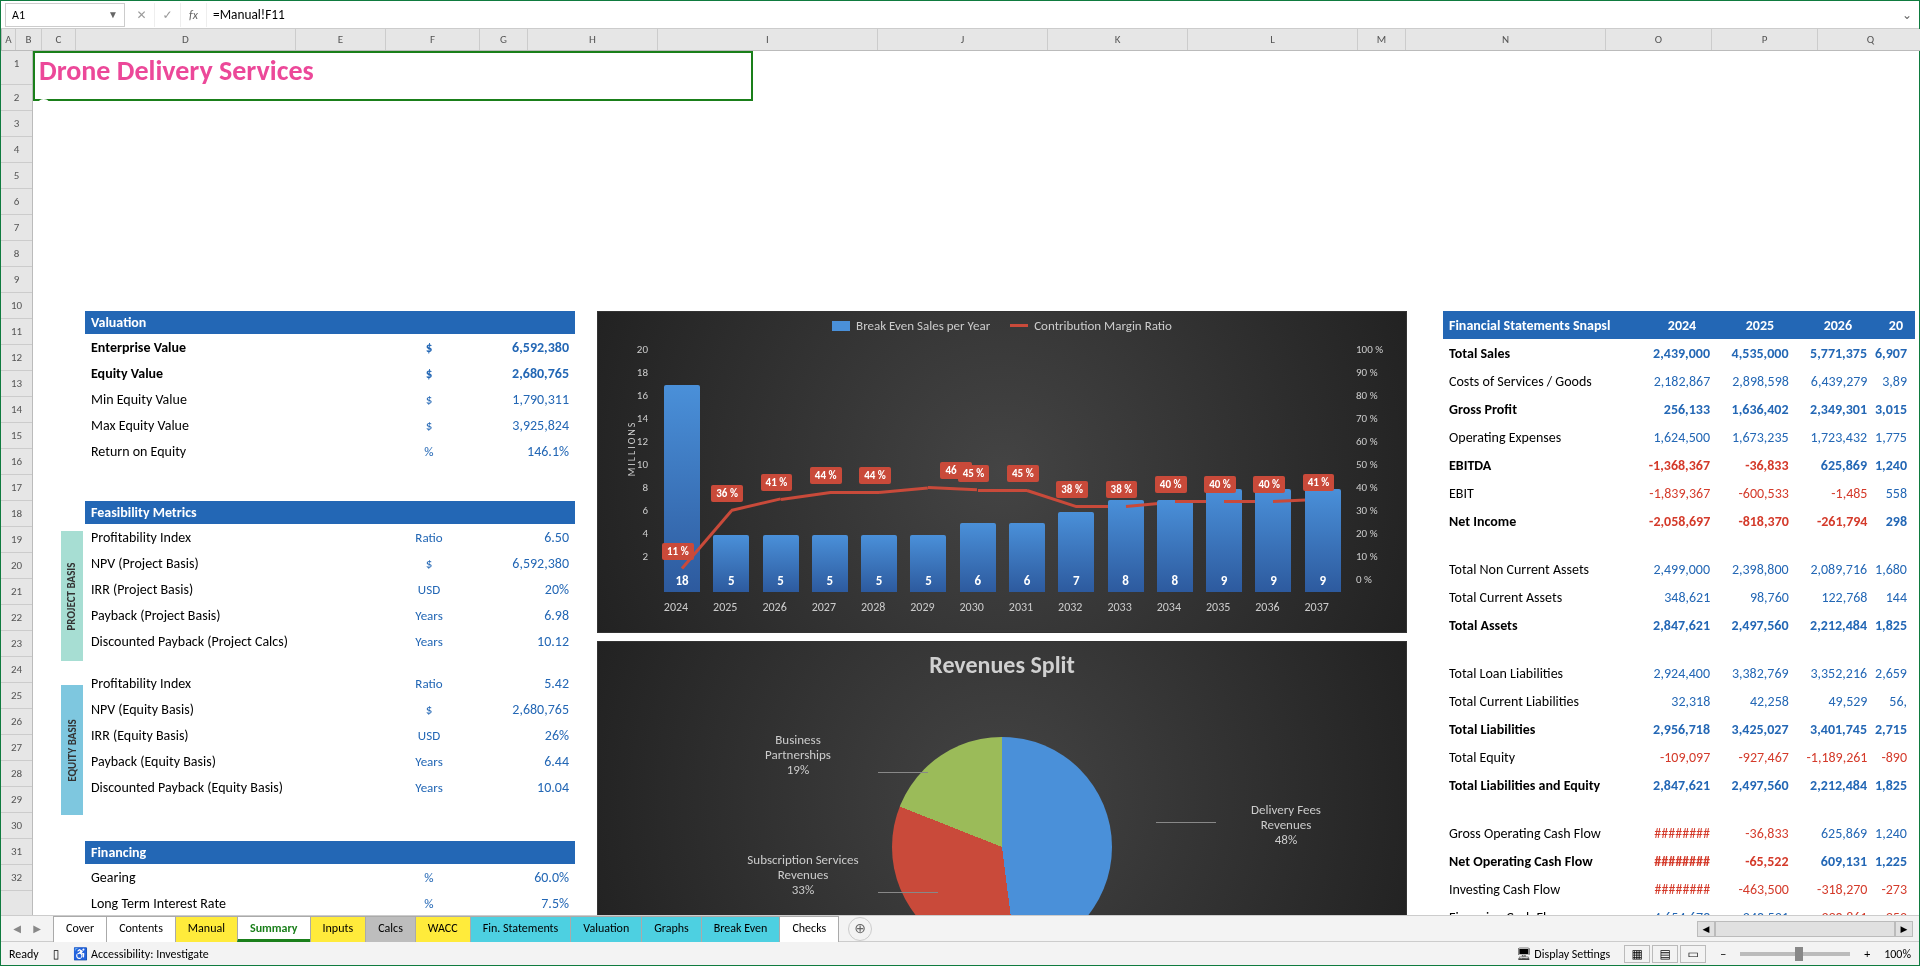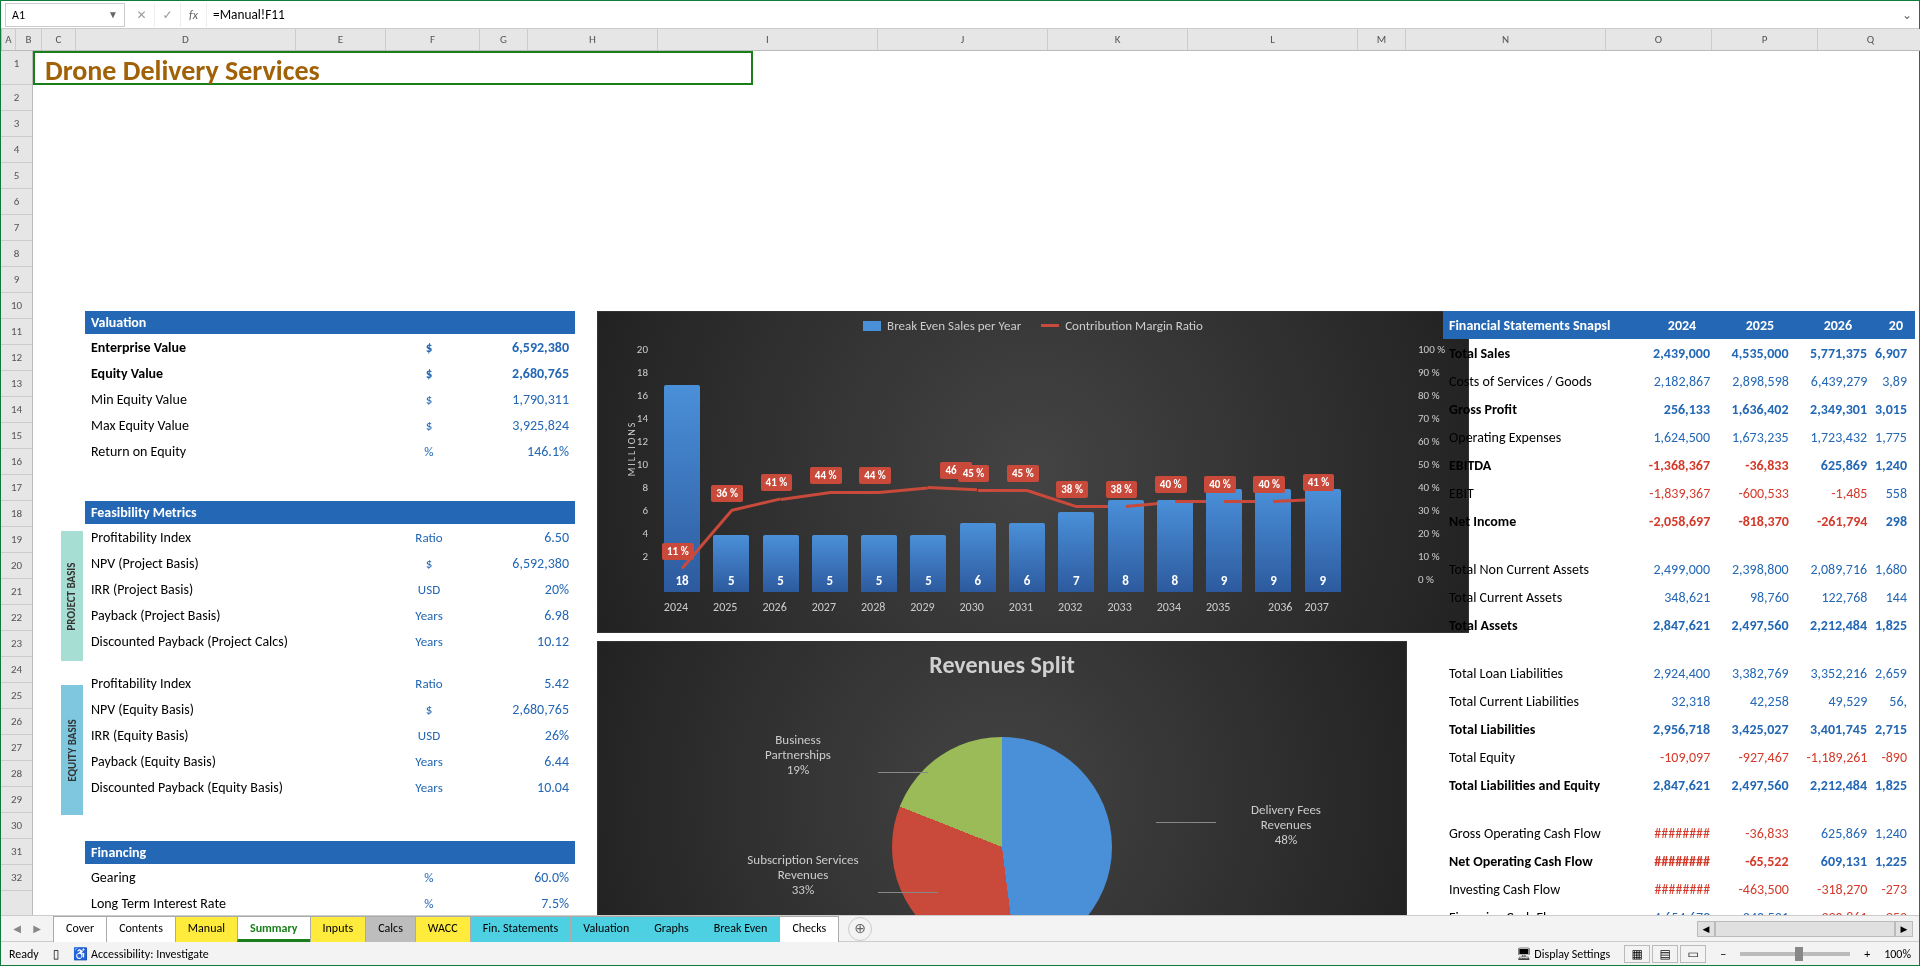--- a/index.html
+++ b/index.html
@@ -19,21 +19,21 @@
 .grid-wrap { flex: 1; display: flex; overflow: hidden; }
 .col-headers { height: 22px; display: flex; background: #e6e6e6; border-bottom: 1px solid #bbb; }
 .corner { width: 32px; border-right: 1px solid #bbb; background: #e6e6e6; }
 .ch { border-right: 1px solid #ccc; text-align: center; font-size: 11px; color: #555; line-height: 22px; }
 .row-headers { width: 32px; background: #e6e6e6; border-right: 1px solid #bbb; }
 .rh { height: 26px; border-bottom: 1px solid #ccc; text-align: center; font-size: 11px; color: #555; line-height: 26px; }
 .grid-body { flex: 1; position: relative; background: #fff; }
 
 
 .sheet { position: absolute; inset: 0; }
-.title-cell { position: absolute; left: 0; top: 0; height: 34px; width: 720px; background: #fff; border: 2px solid #1a7f1a; font-size: 28px; font-weight: bold; color: #a16207; padding-left: 10px; }
+.title-cell { position: absolute; left: 0; top: 0; height: 50px; width: 720px; background: #fff; border: 2px solid #1a7f1a; font-size: 28px; font-weight: bold; color: #ec4899; padding-left: 4px; }
 .blue-band { position: absolute; left: 0; top: 0; right: 0; height: 230px; background: #5b8cc9; z-index: -1; }
 .summary-title { position: absolute; left: 4px; top: 40px; font-size: 26px; font-weight: bold; color: #fff; }
 .status-line { position: absolute; left: 4px; font-size: 16px; font-weight: bold; color: #fff; }
 
 
 .panel { position: absolute; background: #fff; }
 .panel-hdr { background: #2367b5; color: #fff; font-weight: bold; font-size: 14px; padding: 3px 6px; }
 .panel-row { display: flex; align-items: center; height: 26px; padding: 0 6px; font-size: 14px; }
 .panel-row .lbl { flex: 1; }
 .panel-row .unit { width: 60px; color: #2367b5; text-align: center; font-size: 13px; }
@@ -293,21 +293,21 @@
                 <span class="val">60.0%</span>
               </div>
               <div class="panel-row">
                 <span class="lbl">Long Term Interest Rate</span>
                 <span class="unit">%</span>
                 <span class="val">7.5%</span>
               </div>
             </div>
         </div>
 
-        <div class="chart-box" style="left:564px; top:260px; width:872px; height:322px;">
+        <div class="chart-box" style="left:564px; top:260px; width:810px; height:322px;">
           <div class="legend">
             <div class="legend-item">
                 <div class="legend-sw" style="background:#4a90d9;"></div>
                 <span>Break Even Sales per Year</span>
               </div>
             <div class="legend-item">
                 <div class="legend-sw" style="background:#c94a3a;height:3px;"></div>
                 <span>Contribution Margin Ratio</span>
               </div>
           </div>
@@ -406,21 +406,21 @@
               <div class="cm-line" style="left: 516.857px; top: 138px; width: 49.2857px; transform-origin: left center; transform: rotate(0rad);"></div>
               <div class="bar" style="left: 548.143px; height: 103.5px;">
                 <div class="bar-label">9</div>
               </div>
               <div class="x-tick" style="left: 542.143px;">2035</div>
               <div class="cm-label" style="left: 546.143px; top: 114px;">40 %</div>
               <div class="cm-line" style="left: 566.143px; top: 138px; width: 49.2857px; transform-origin: left center; transform: rotate(0rad);"></div>
               <div class="bar" style="left: 597.429px; height: 103.5px;">
                 <div class="bar-label">9</div>
               </div>
-              <div class="x-tick" style="left: 591.429px; text-align: right;">2036</div>
+              <div class="x-tick" style="left: 591.429px;">2036</div>
               <div class="cm-label" style="left: 595.429px; top: 114px;">40 %</div>
               <div class="cm-line" style="left: 615.429px; top: 138px; width: 49.3394px; transform-origin: left center; transform: rotate(-0.0466328rad);"></div>
               <div class="bar" style="left: 646.714px; height: 103.5px;">
                 <div class="bar-label">9</div>
               </div>
               <div class="x-tick" style="left: 640.714px;">2037</div>
               <div class="cm-label" style="left: 644.714px; top: 111.7px;">41 %</div>
             </div>
         </div>
 

